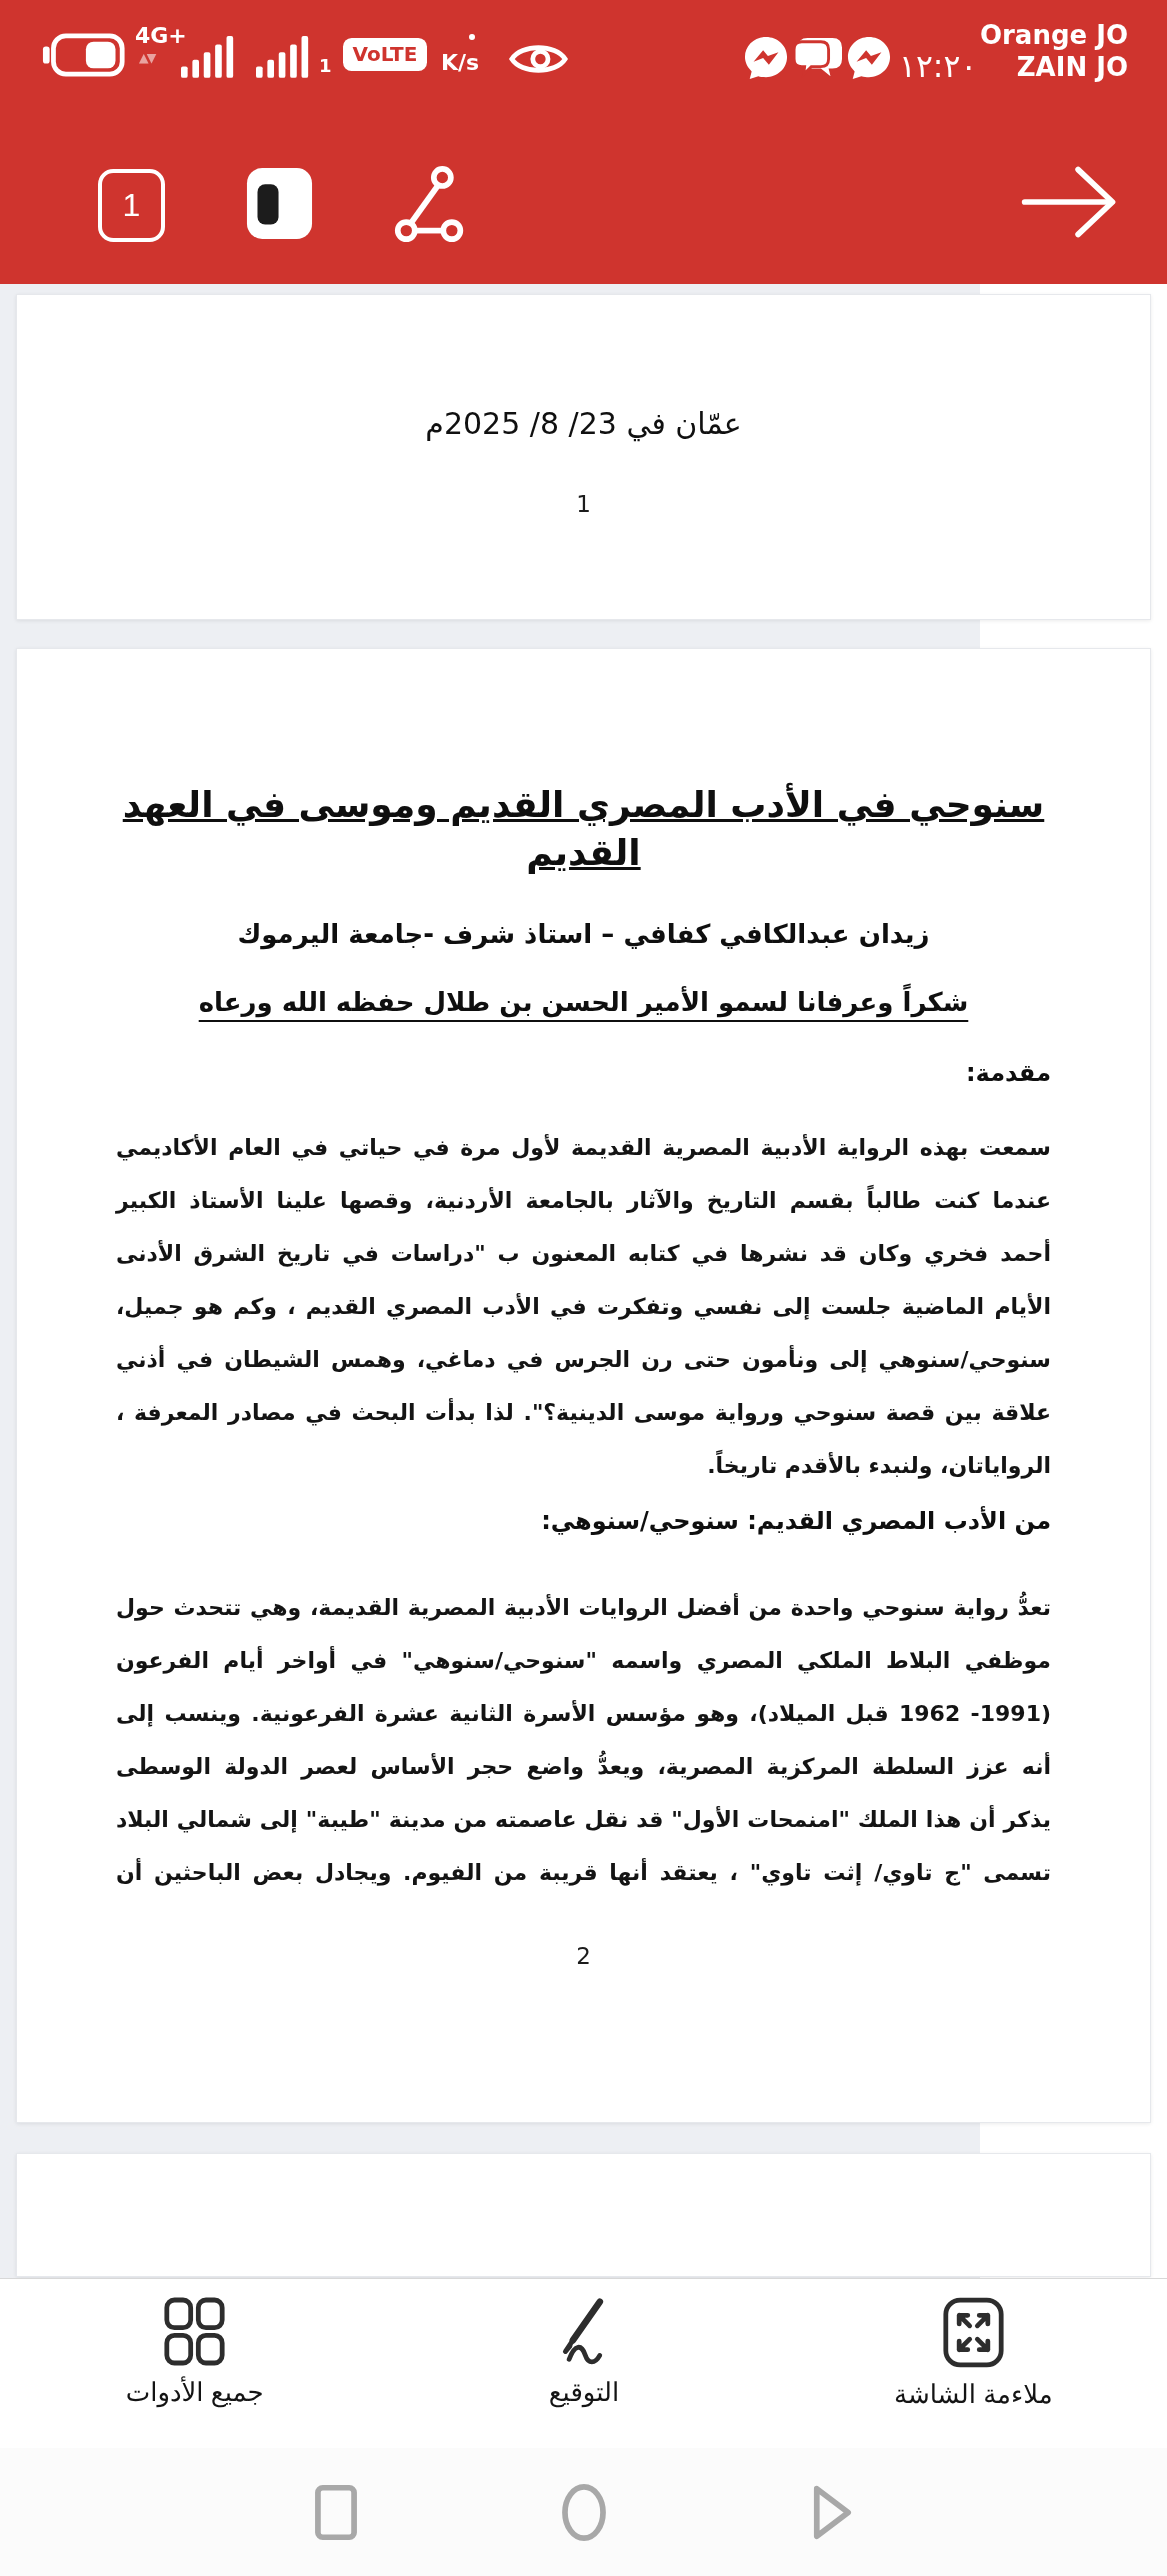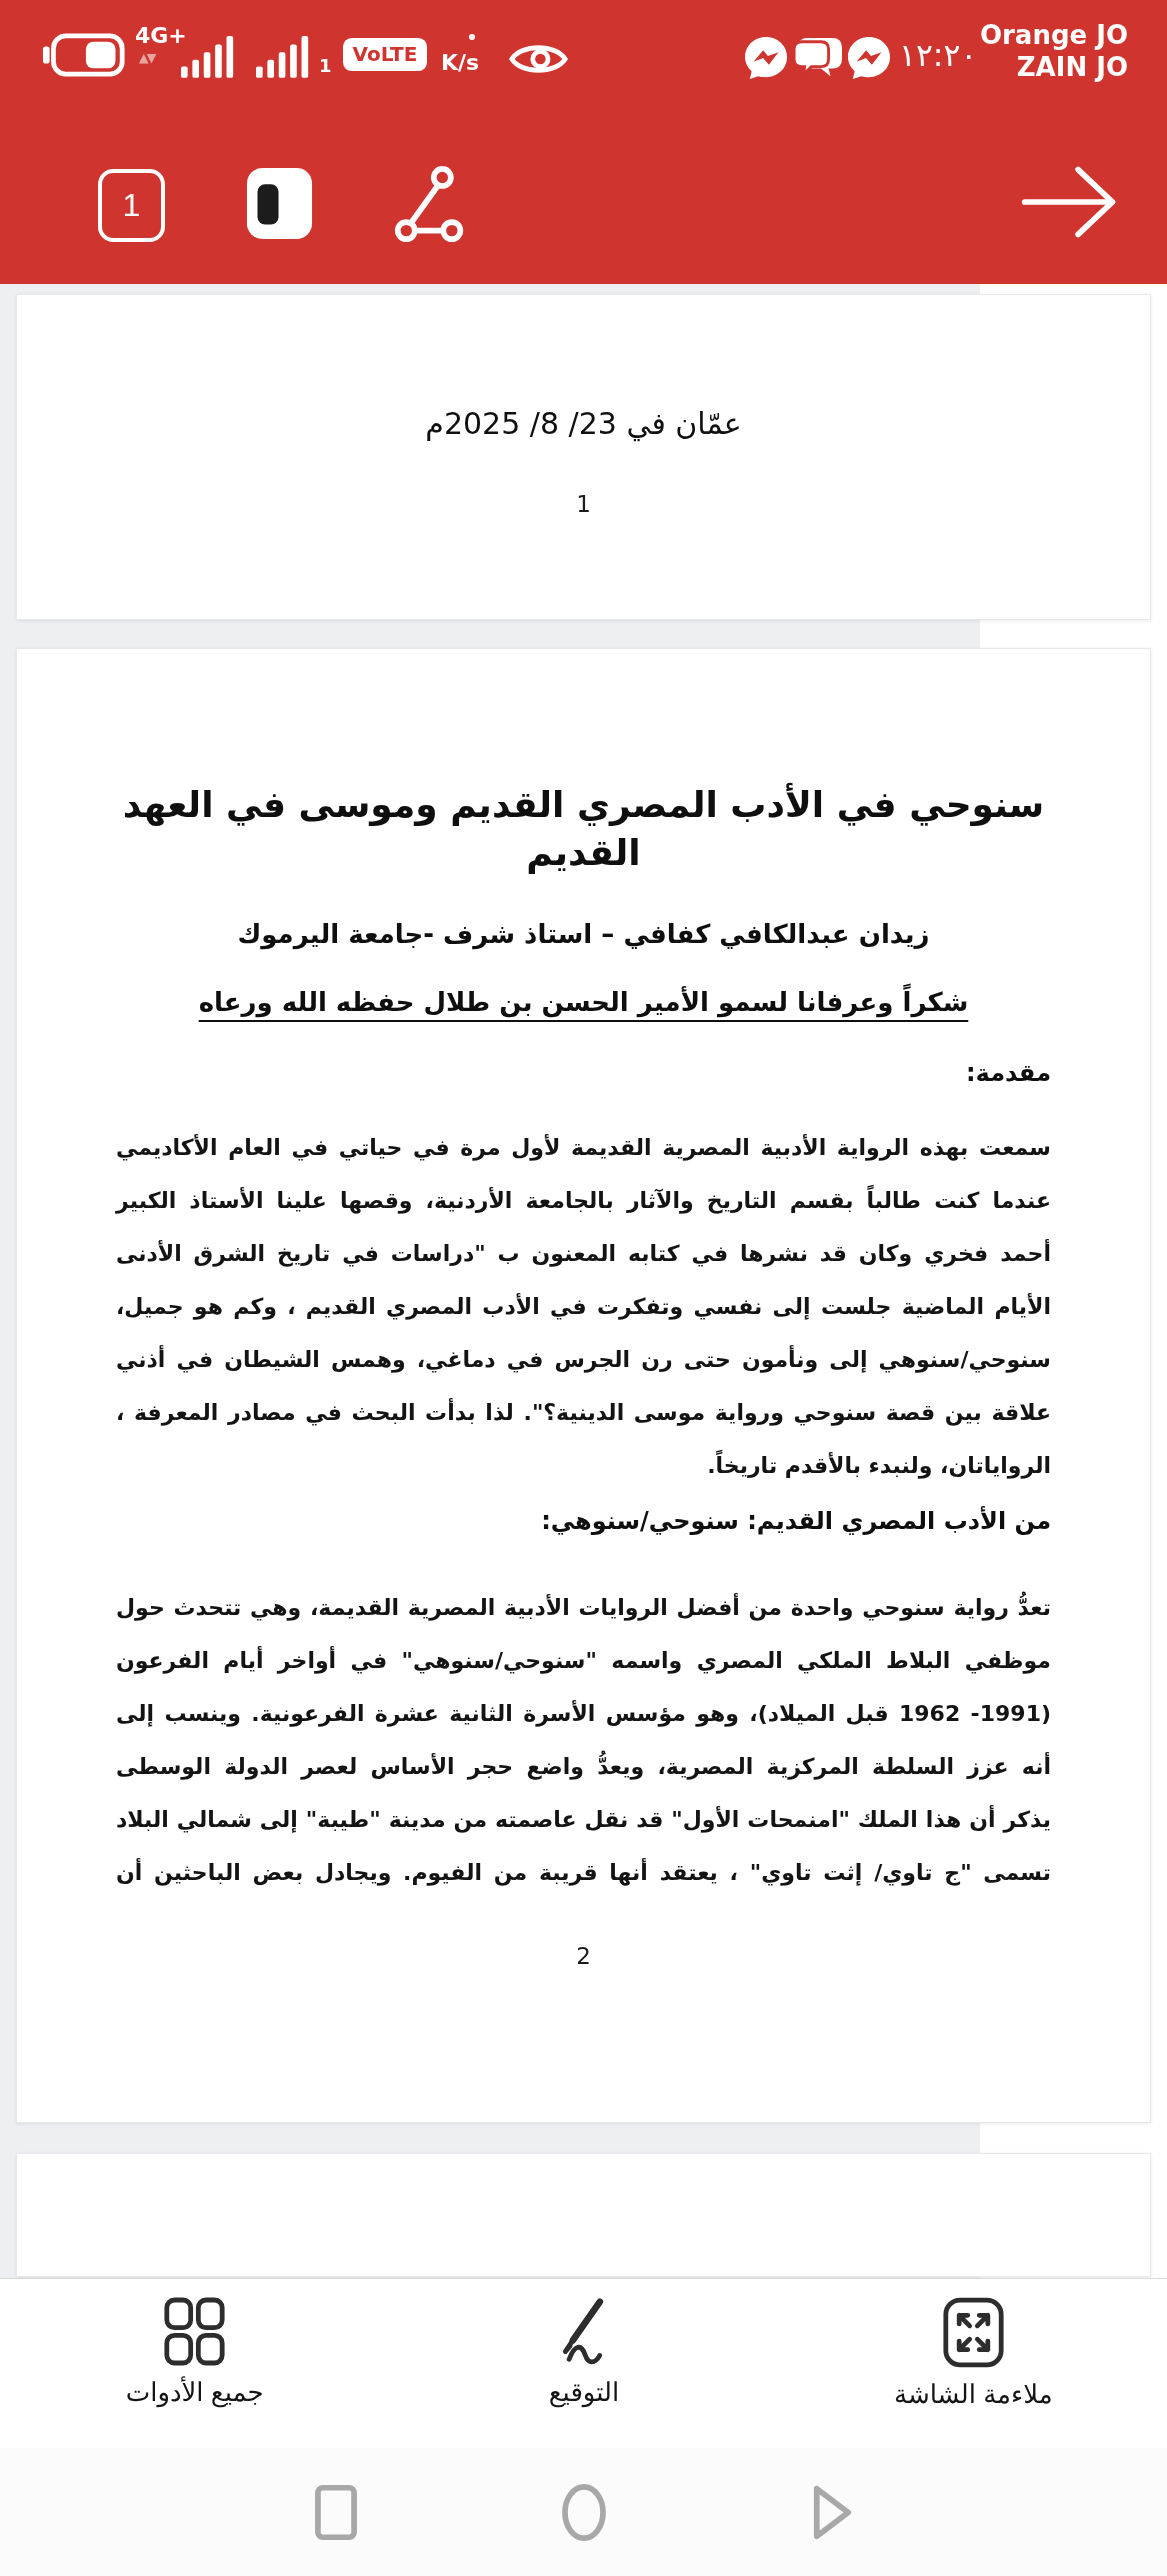--- a/index.html
+++ b/index.html
@@ -43,21 +43,21 @@
   #page2 { top:364px; height:1475px; }
   #page3 { top:1869px; height:124px; }
 
   .rtl { direction:rtl; }
   .p1 { padding-top:111px; }
   .date-line { font-size:30px; color:#101010; text-align:center; }
   .pg-num { text-align:center; font-size:23px; color:#1c1c1c; }
   .p1 .pg-num { margin-top:50px; }
 
   .p2 { padding-top:132px; color:#0f0f0f; }
-  .doc-title { font-size:36px; font-weight:700; line-height:48px; text-align:center; padding:0 86px; }
+  .doc-title { font-size:36px; font-weight:700; line-height:48px; text-align:center; padding:0 86px;text-decoration:underline; }
   .doc-author { margin-top:42px; font-size:26px; font-weight:700; text-align:center; }
   .doc-dedication { margin-top:38px; font-size:26px; font-weight:700; text-align:center;
     text-decoration:underline; text-underline-offset:8.6px; text-decoration-thickness:1.9px; }
   .doc-h { margin-top:42px; font-size:24px; font-weight:700; padding:0 99px; text-align:right; }
   .para { margin-top:34px; }
   .para.second { margin-top:46px; }
   .ln { font-size:22px; font-weight:700; height:53px; line-height:53px; padding:0 99px;
     text-align:justify; text-align-last:justify; color:#141414; overflow:hidden; }
   .ln.last { text-align-last:right;padding-left:20px; }
   .p2 .pg-num { margin-top:44px; }
@@ -121,21 +121,21 @@
   </svg>
   <svg class="sb-abs" style="left:794px;top:36px" width="50" height="46" viewBox="0 0 52 48">
     <path d="M14,2 h26 q10,0 10,10 v12 q0,10 -10,10 h-4 l2,8 -10,-8 h-14 q-10,0 -10,-10 v-12 q0,-10 10,-10 z" fill="#fff"></path>
     <path d="M8,6 h20 q8,0 8,8 v10 q0,8 -8,8 h-10 l-8,8 1,-8 h-3 q-8,0 -8,-8 v-10 q0,-8 8,-8 z" fill="#fff" stroke="#cf342e" stroke-width="3"></path>
   </svg>
   <svg class="sb-abs" style="left:847px;top:36px" width="44" height="44" viewBox="0 0 46 46">
     <path d="M23,1 C35,1 45,10 45,22 C45,34 35,43 23,43 C20,43 18,43 15,42 L6,45 L8,37 C4,33 1,28 1,22 C1,10 11,1 23,1 Z" fill="#fff"></path>
     <path d="M10,27 L20,15 L25,21 L36,17 L26,30 L20,23 Z" fill="#cf342e"></path>
   </svg>
 
-  <span class="sb-abs time-text" style="left:899px;top:36px" dir="ltr">١٢:٢٠</span>
+  <span class="sb-abs time-text" style="left:899px;top:47px" dir="ltr">١٢:٢٠</span>
 
   <div class="carrier-block">
     <div class="carrier-line">Orange JO</div>
     <div class="carrier-line">ZAIN JO</div>
   </div>
 </div>
 
 <div class="appbar red-band">
   <button class="ab-abs pn-btn">
     <span>1</span>

